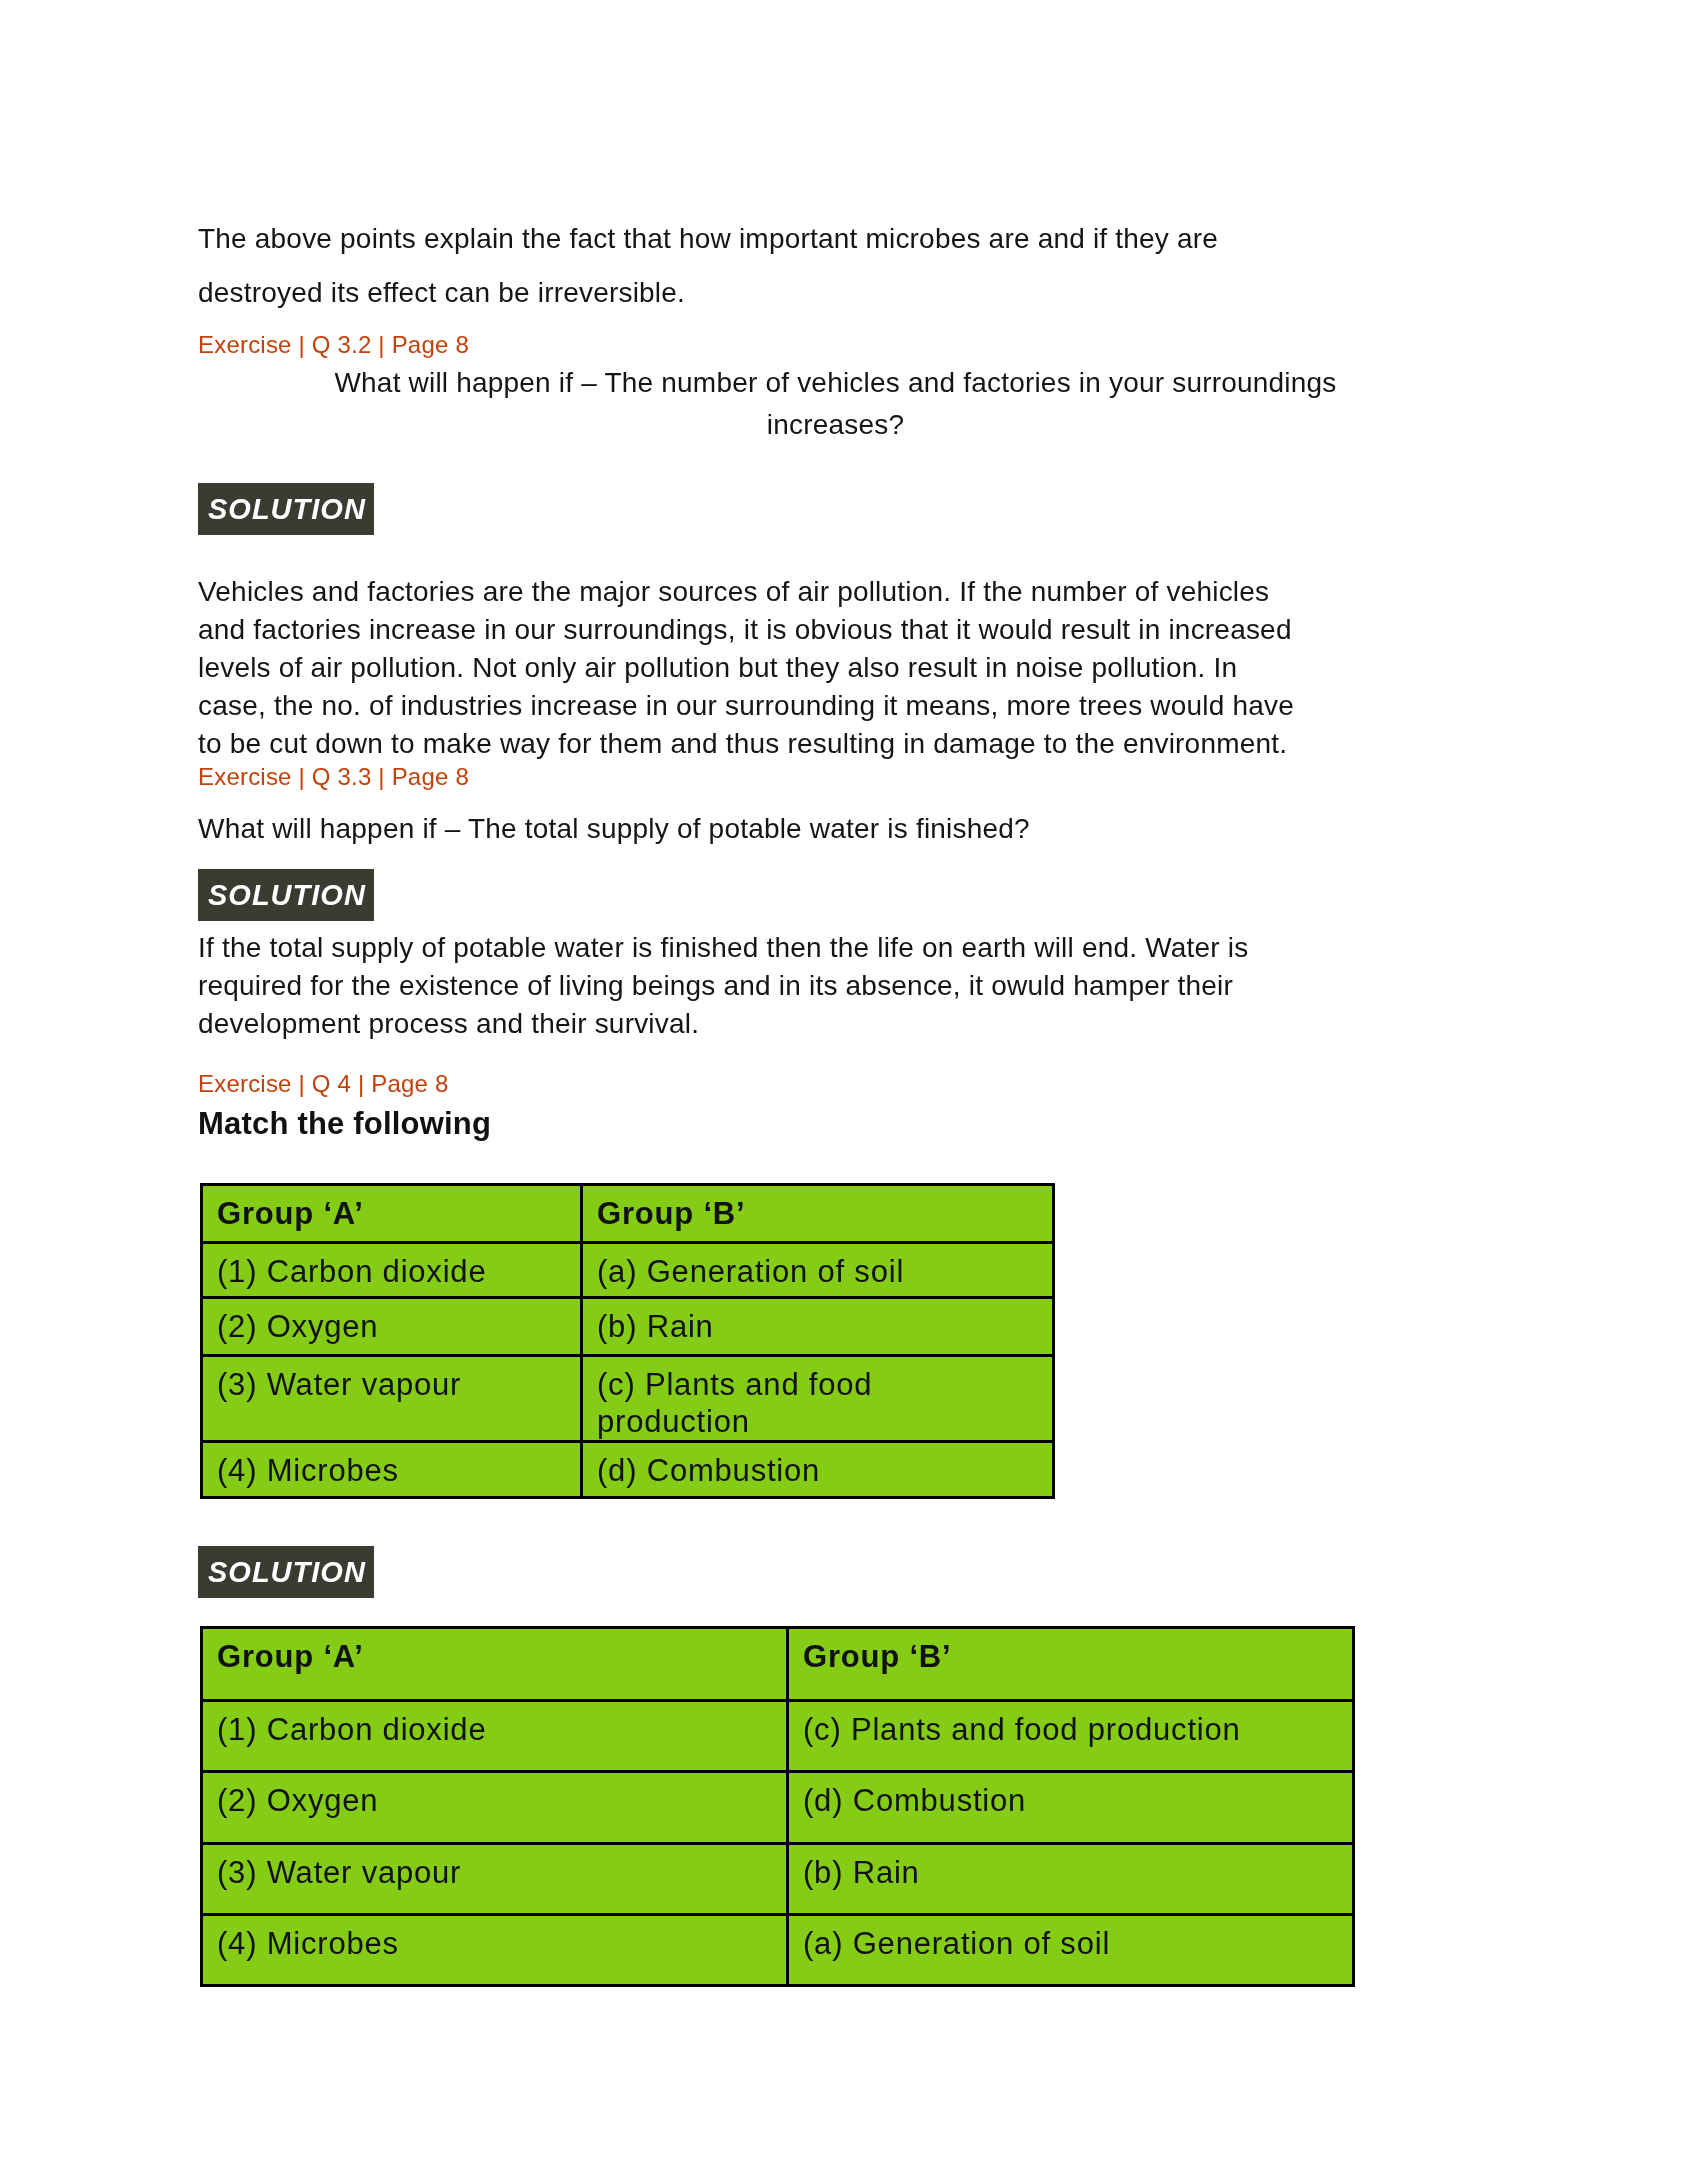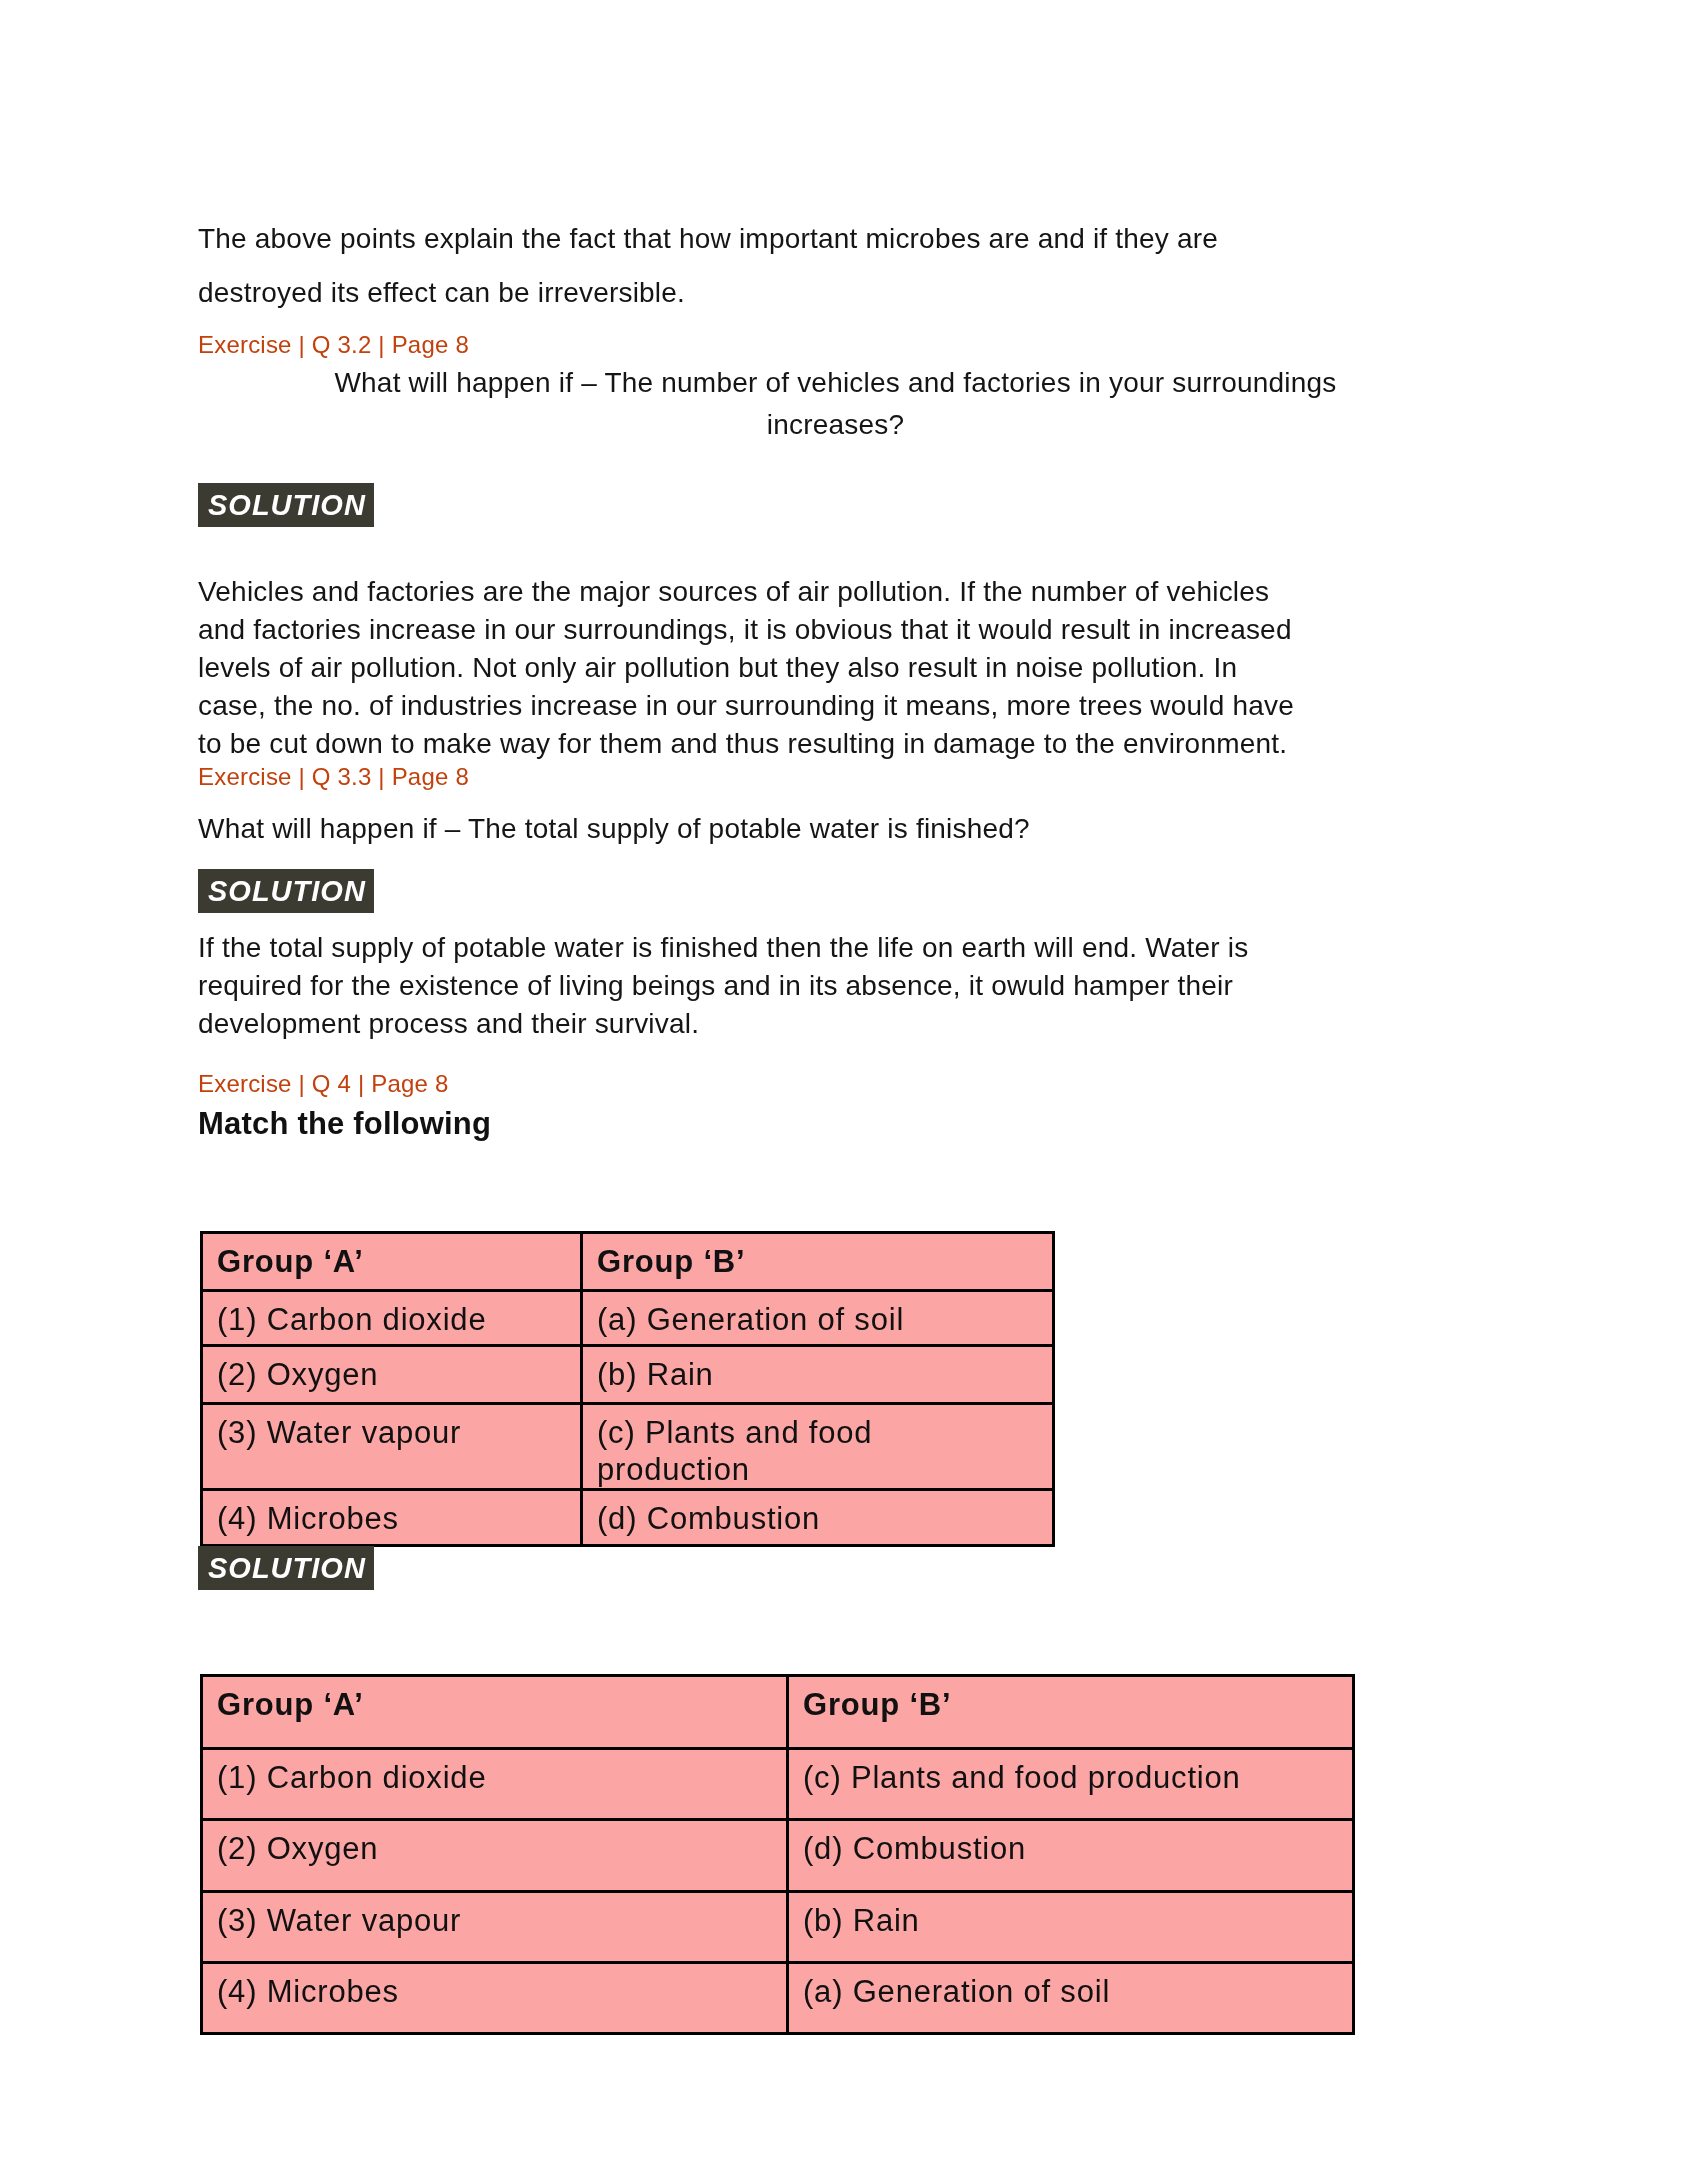--- a/index.html
+++ b/index.html
@@ -29,37 +29,36 @@
     letter-spacing: 0.2px;
   }
   .black-heading {
     font-size: 31px;
     font-weight: bold;
     color: #111111;
     letter-spacing: 0.2px;
   }
   .solution-badge {
     width: 176px;
-    height: 44px;
+    height: 52px;
     background: #3b3b31;
     color: #ffffff;
     font-size: 29px;
     font-style: italic;
     font-weight: bold;
     letter-spacing: 1px;
     display: flex;
     align-items: center;
     padding-left: 10px;
   }
   table.match {
     position: absolute;
     border-collapse: collapse;
     table-layout: fixed;
-    background: #fca5a5;
-    margin-top: 48px;
+    background: #84cc16;
   }
   table.match td, table.match th {
     border: 3px solid #000000;
     vertical-align: top;
     text-align: left;
     font-size: 31px;
     line-height: 37px;
     letter-spacing: 0.8px;
     padding: 9px 30px 0 14px;
     color: #111111;

